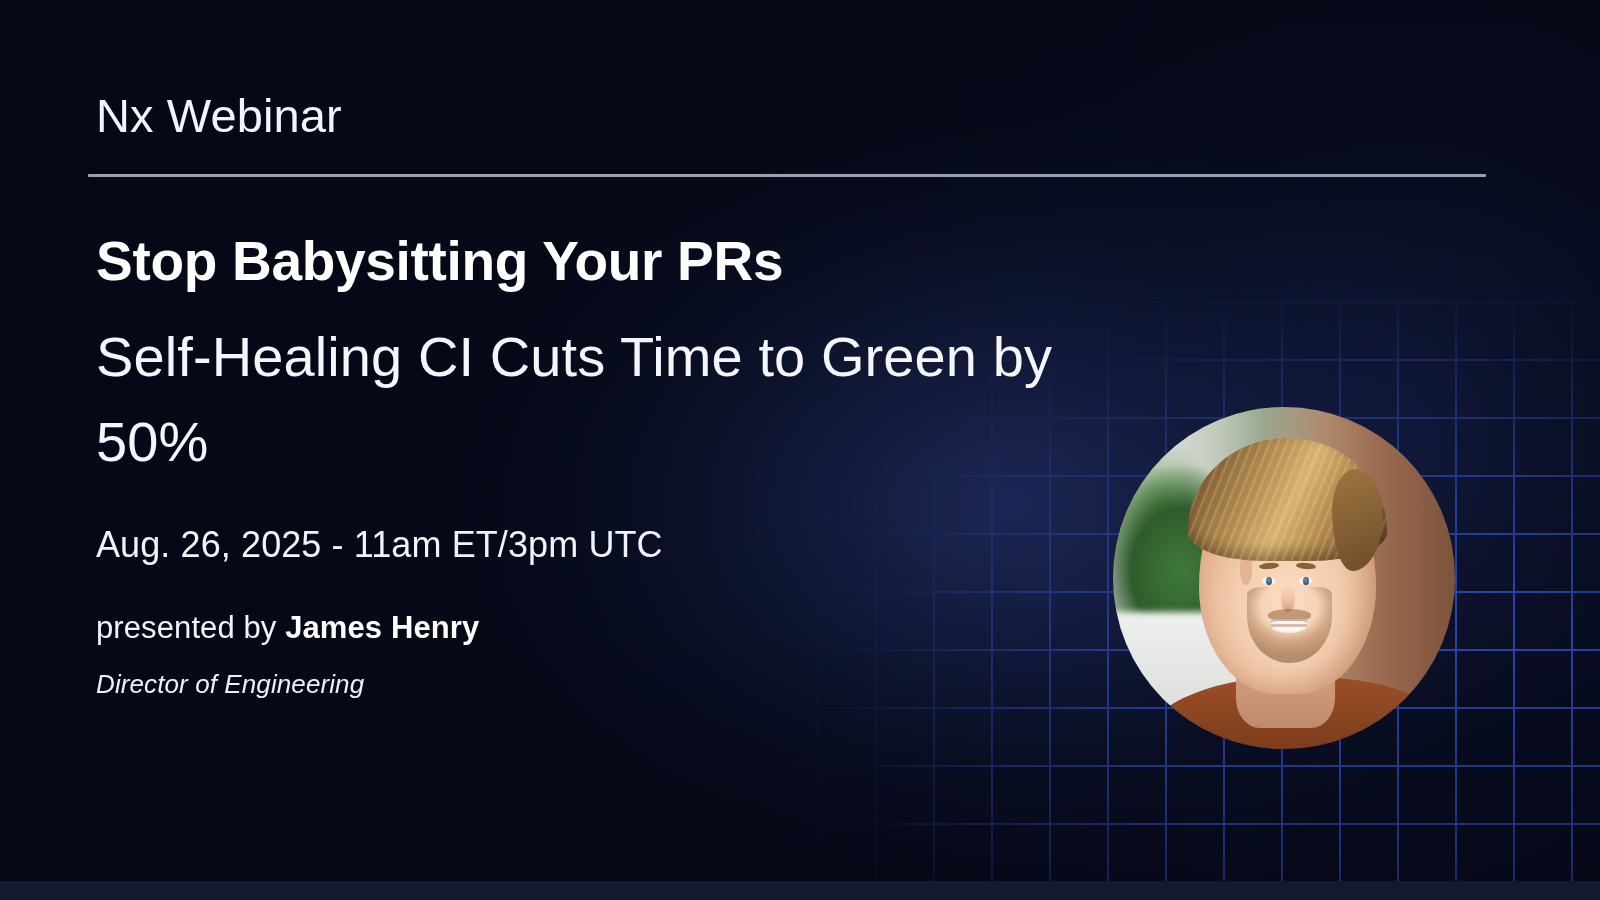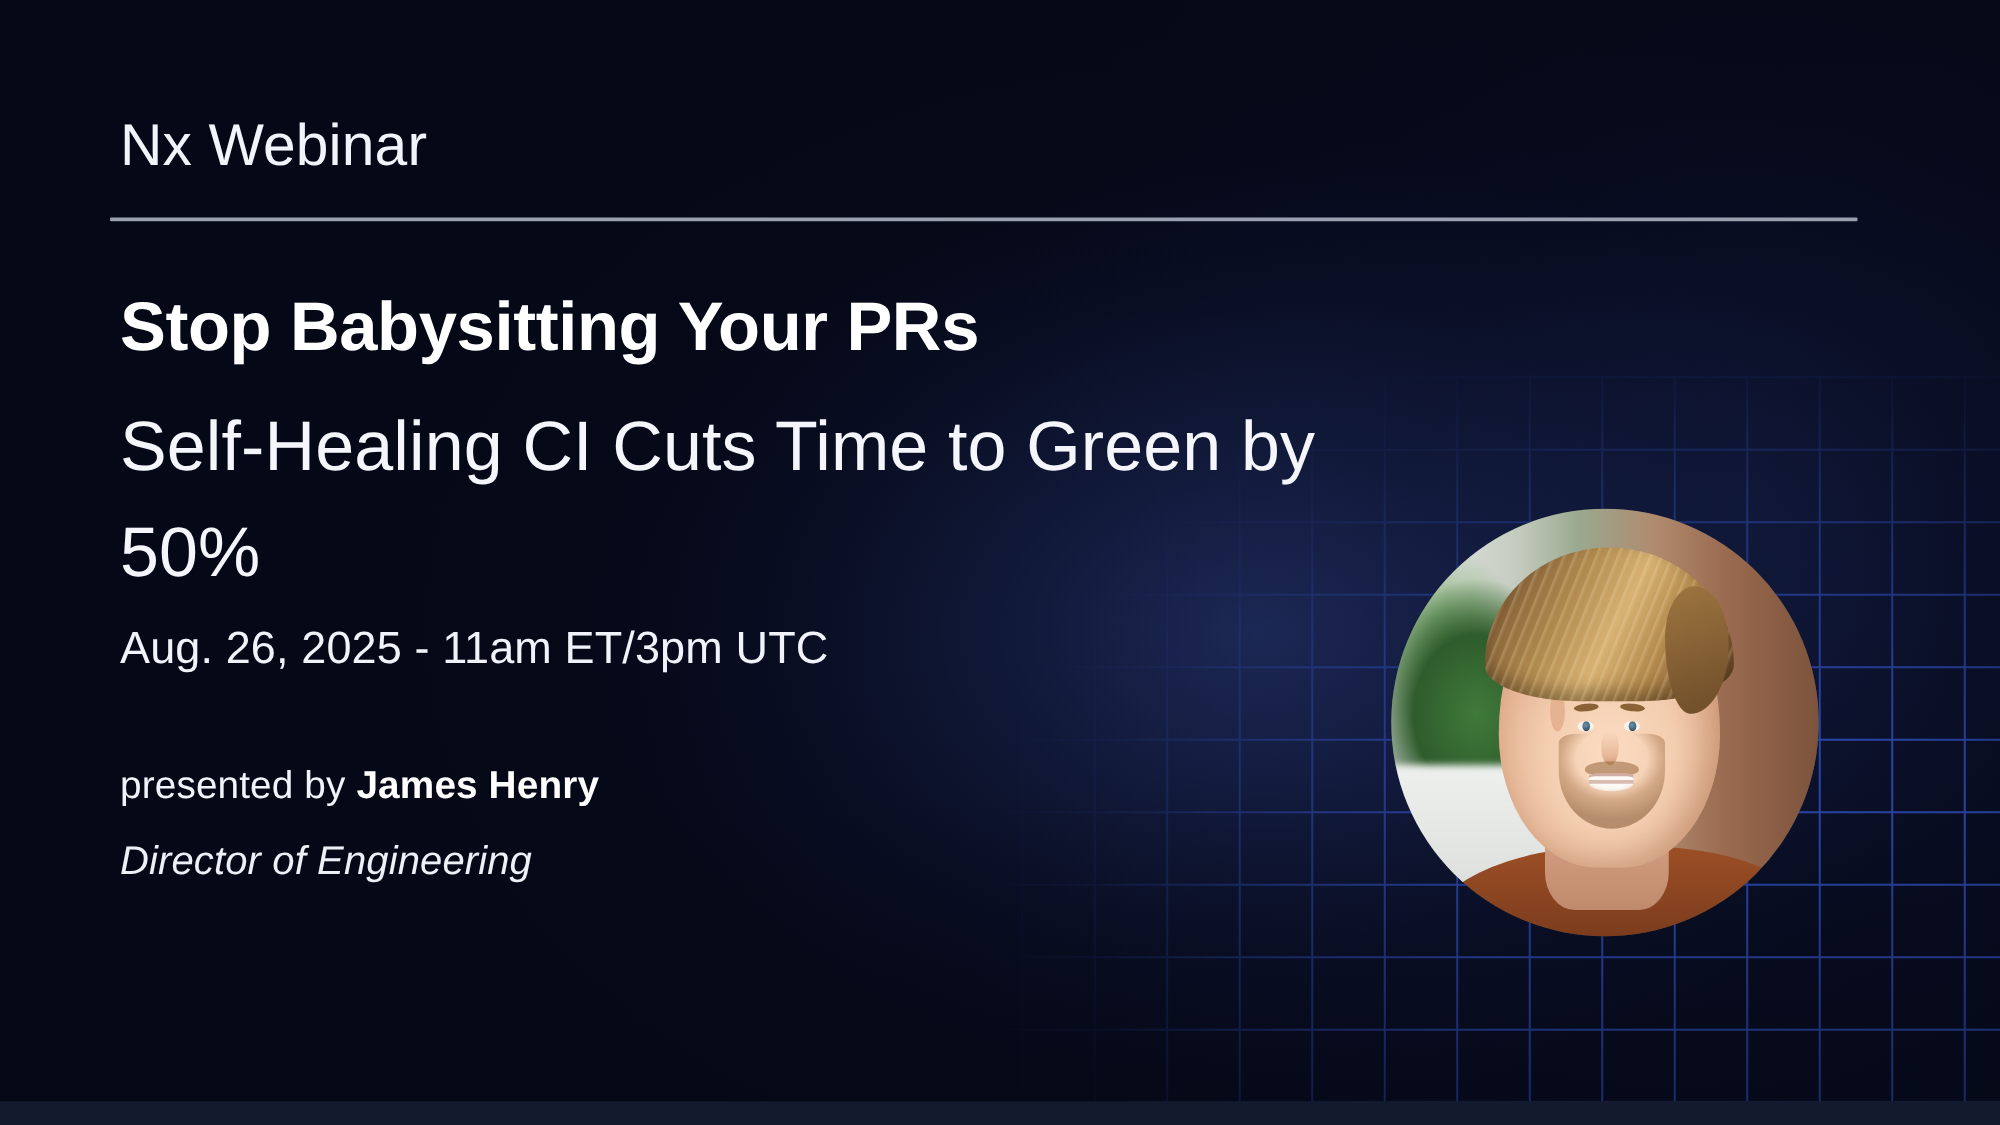--- a/index.html
+++ b/index.html
@@ -164,21 +164,21 @@
     font-size: 56px;
     font-weight: 300;
     letter-spacing: 0.1px;
     color: #f4f6fc;
     line-height: 1.52;
   }
 
   .datetime {
     position: absolute;
     left: 0;
-    top: 495px;
+    top: 522px;
     font-size: 36px;
     font-weight: 300;
     letter-spacing: 0.1px;
     color: #f1f3fa;
     line-height: 1.3;
     white-space: nowrap;
   }
 
   .presenter {
     position: absolute;
@@ -195,21 +195,21 @@
 
   .presenter .presenter-name {
     font-weight: 700;
     color: #ffffff;
   }
 
   .presenter-title {
     position: absolute;
     left: 0;
     top: 668px;
-    font-size: 32px;
+    font-size: 26px;
     font-weight: 300;
     font-style: italic;
     letter-spacing: 0.1px;
     color: #eef0f8;
     line-height: 1.3;
     white-space: nowrap;
   }
 
   
 

